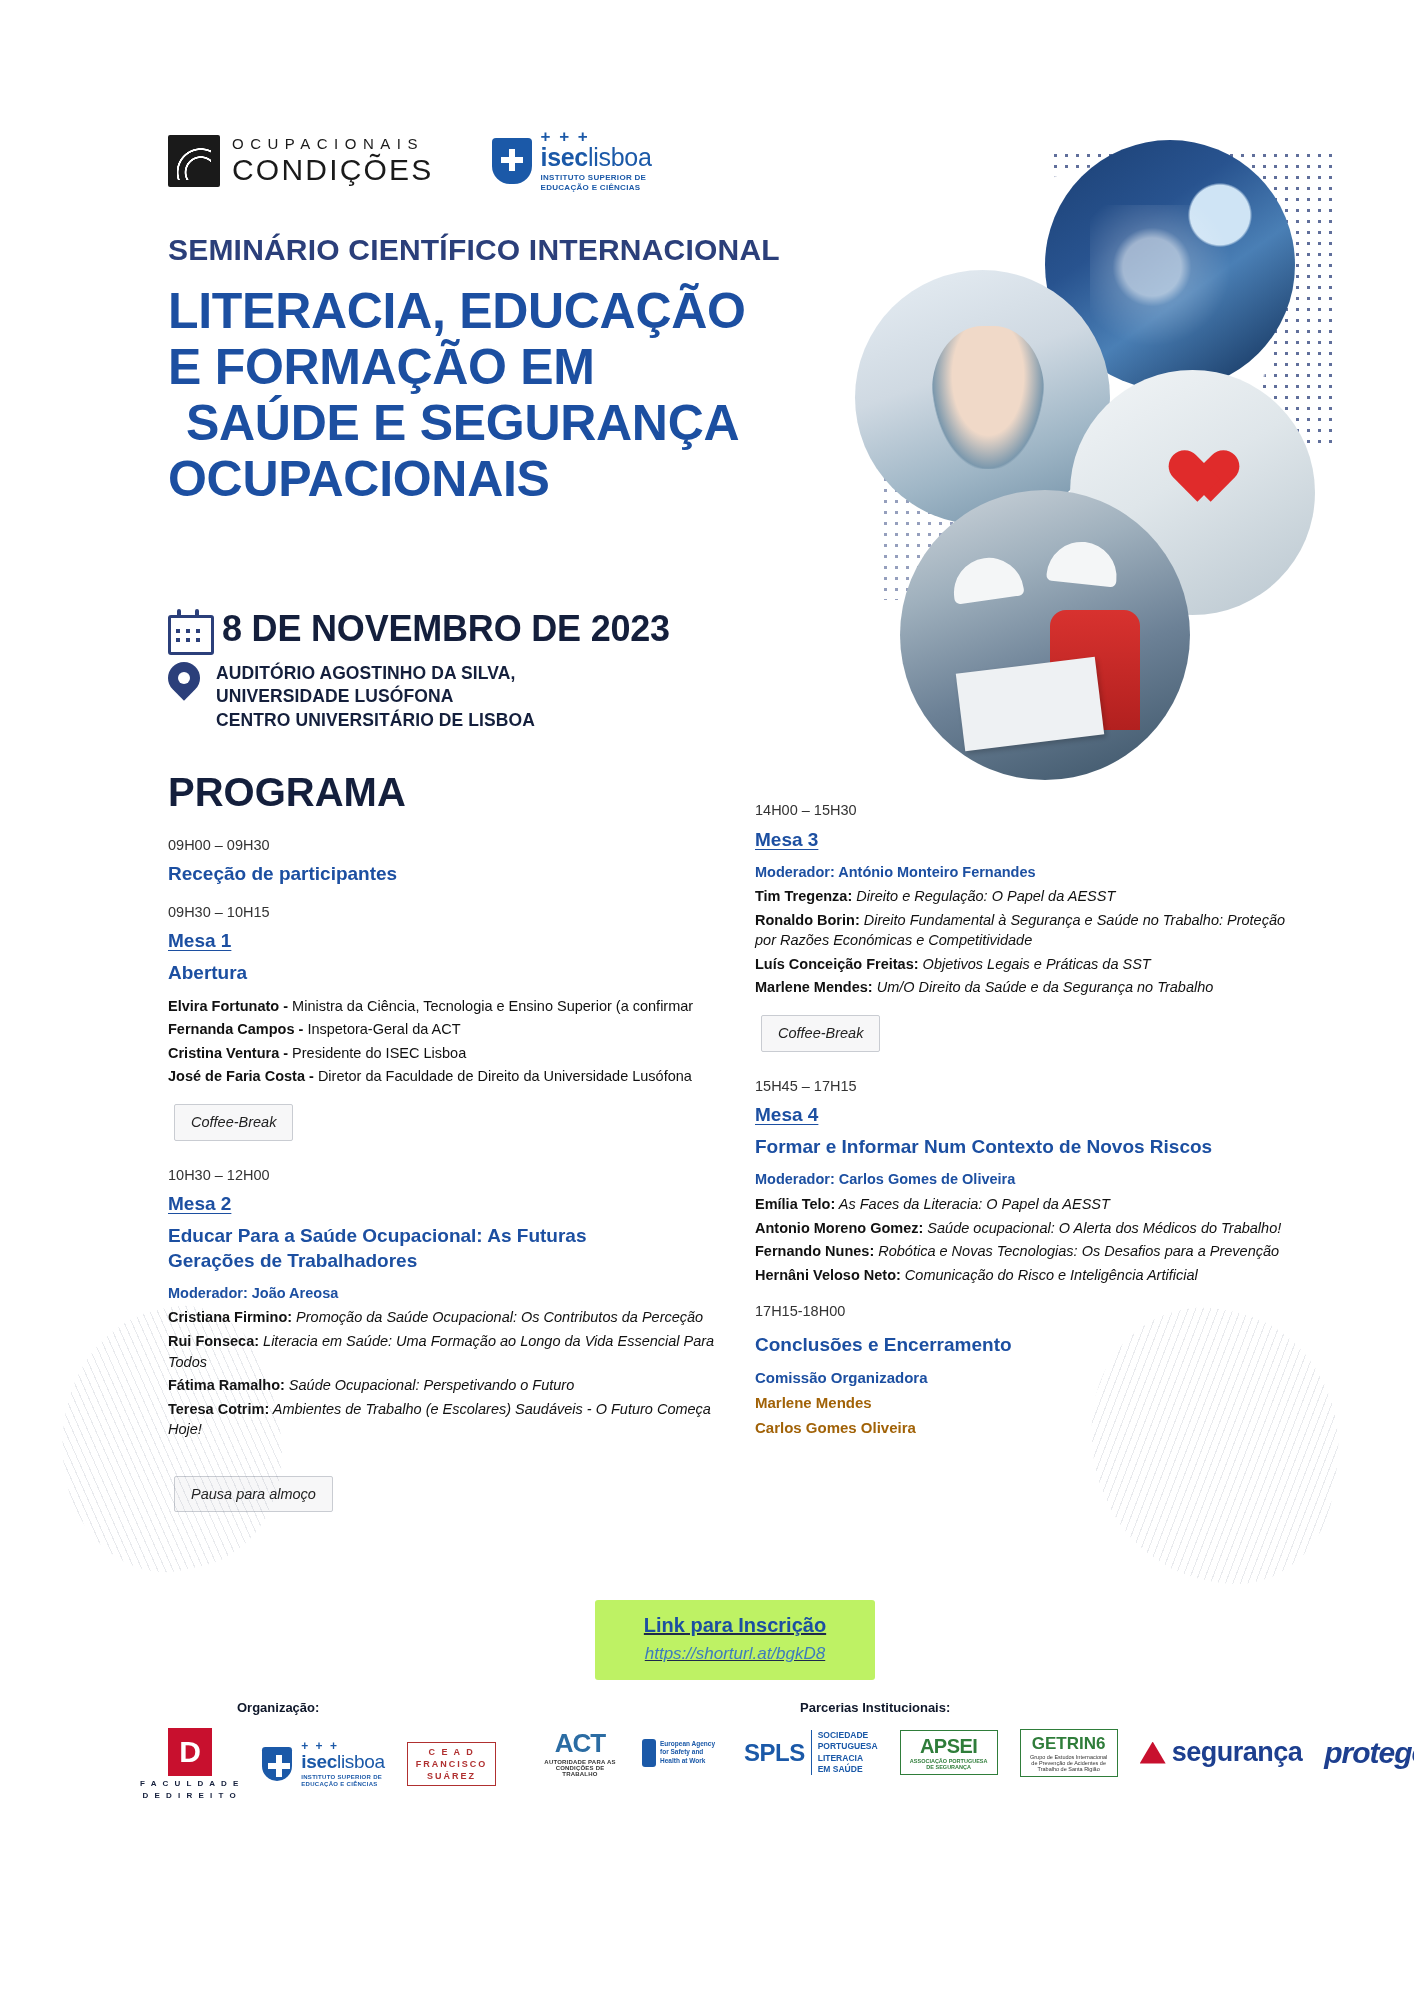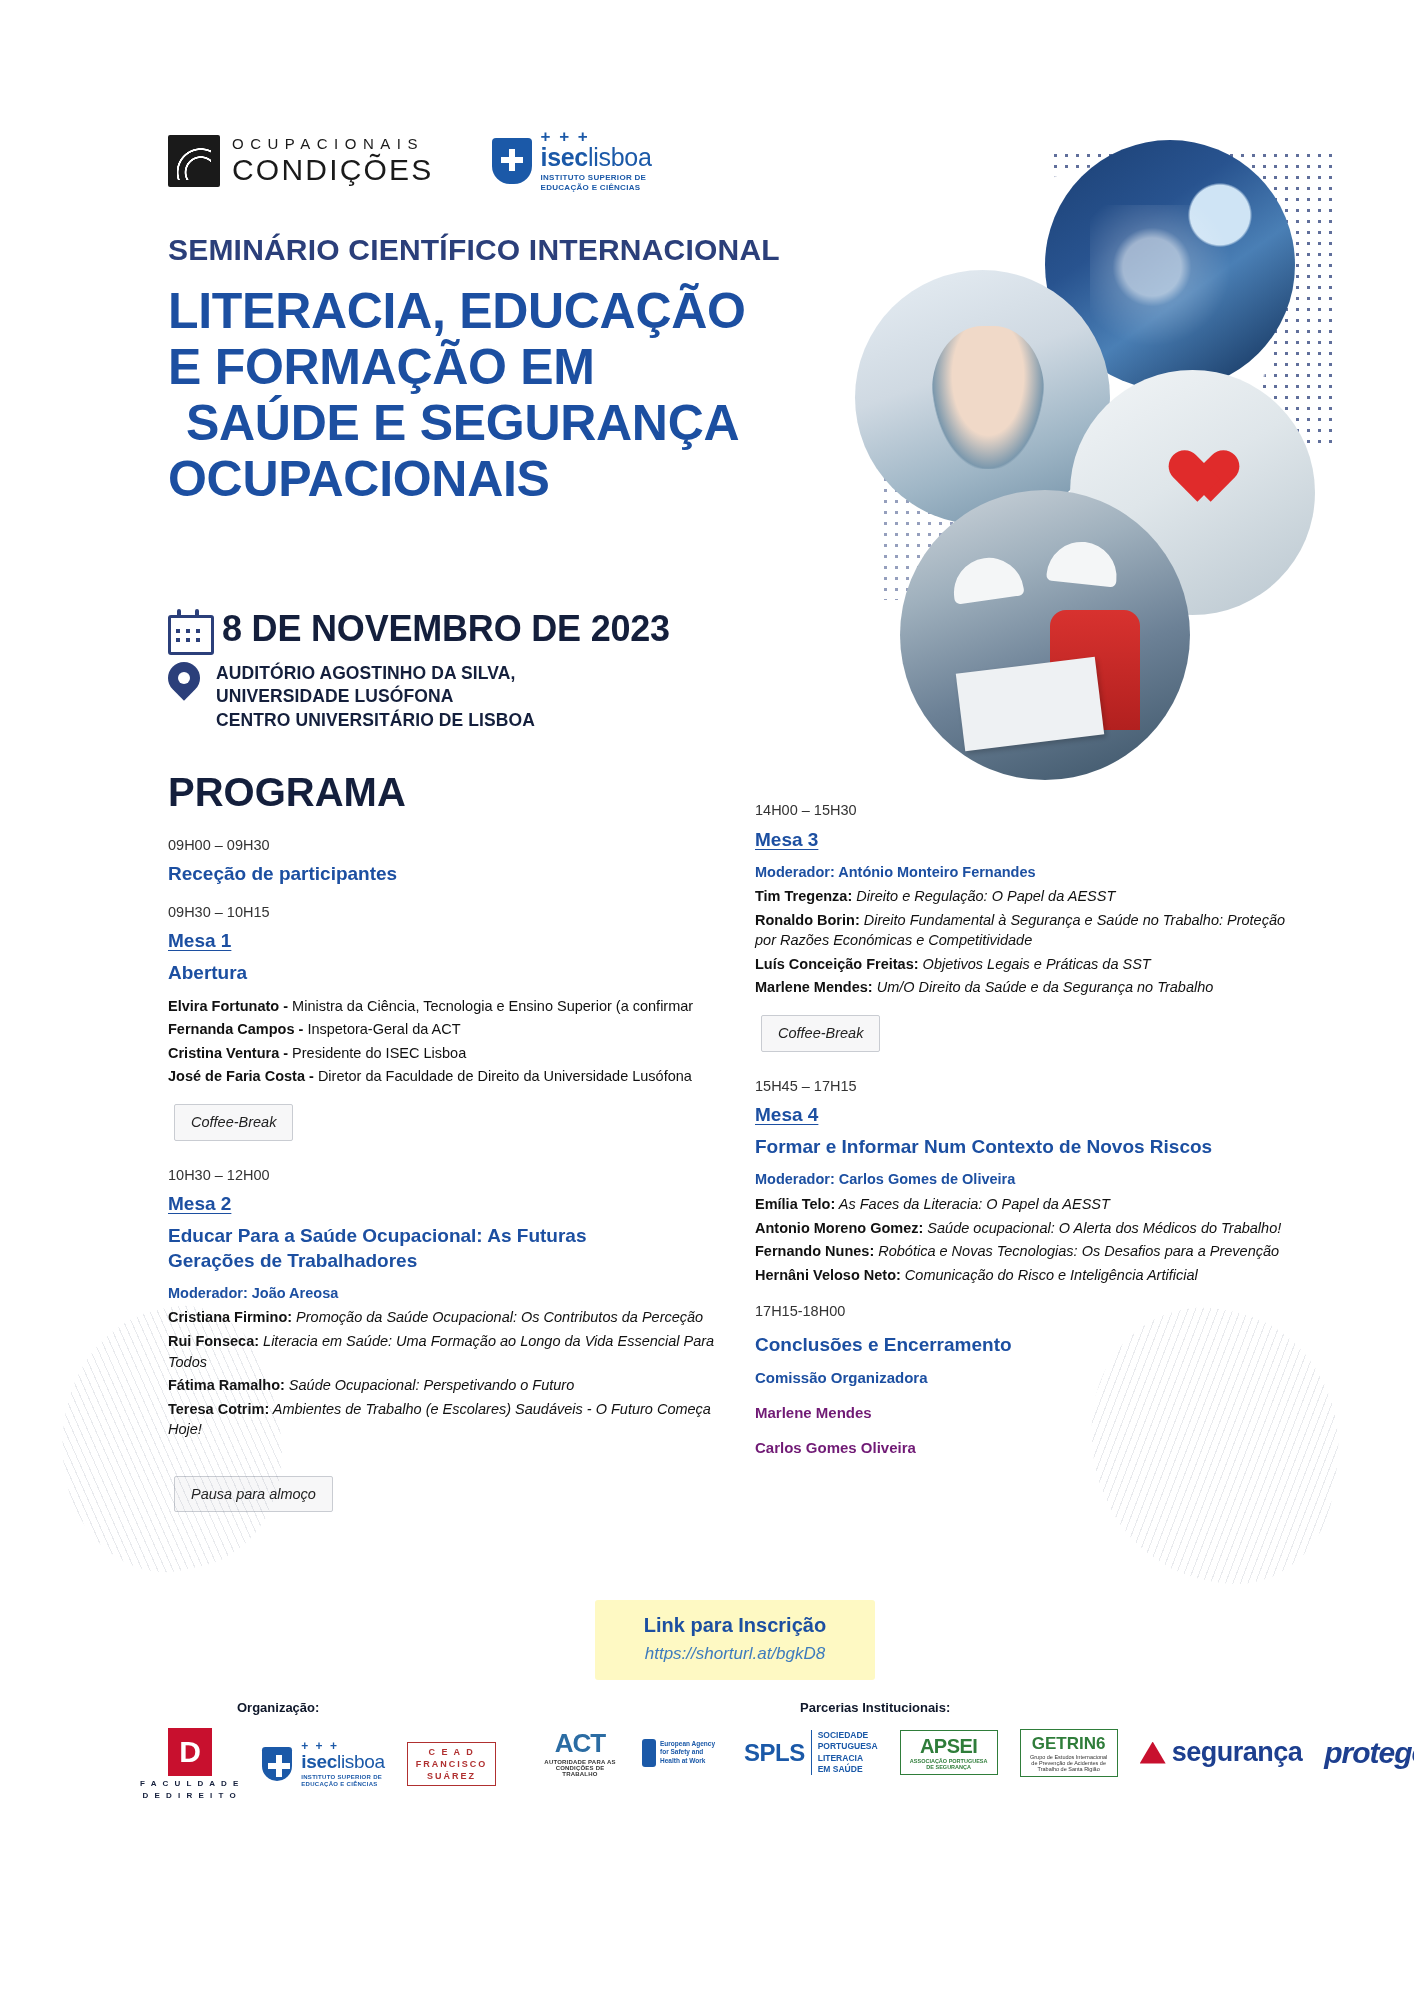--- a/index.html
+++ b/index.html
@@ -136,26 +136,26 @@
   .entry { margin:3px 0; font-size:14.5px; line-height:1.42; color:#111; }
   .entry b { font-weight:800; }
   .entry i { font-style:italic; }
   .pill {
     display:inline-block; border:1px solid #c9ccd2; background:#f7f7f8;
     padding:7px 16px; font-size:14.5px; font-style:italic; color:#222;
     margin:14px 6px 8px; border-radius:2px;
   }
   .conclusoes { font-size:19px; font-weight:800; color:#1c4fa1; margin:10px 0 8px; }
   .comissao { font-size:15px; font-weight:800; color:#1c4fa1; margin:6px 0 2px; }
-  .person { font-size:15px; font-weight:800; color:#701a75; margin:14px 0; }
+  .person { font-size:15px; font-weight:800; color:#a16207; margin:4px 0; }
 
   
   .reglink {
     position:absolute; left:595px; top:1600px; width:260px;
-    background:#fef9c3; border-radius:3px; padding:14px 10px 16px; text-align:center;
+    background:#bef264; border-radius:3px; padding:14px 10px 16px; text-align:center;text-decoration:underline;
   }
   .reglink .rl-title{ font-size:20px; font-weight:800; color:#1c4fa1; }
   .reglink .rl-url{ font-size:17px; font-style:italic; color:#3d7bbd; margin-top:7px; }
 
   
   .swirl { position:absolute; bottom:0; pointer-events:none; opacity:.55;}
   #swirl-left { left:60px; bottom:430px; width:220px; height:260px;
     background:repeating-linear-gradient(78deg, rgba(120,130,150,.30) 0 1px, transparent 1px 7px);
     border-radius:60% 40% 50% 45%; transform:rotate(-12deg);}
   #swirl-right { right:75px; bottom:420px; width:250px; height:270px;

